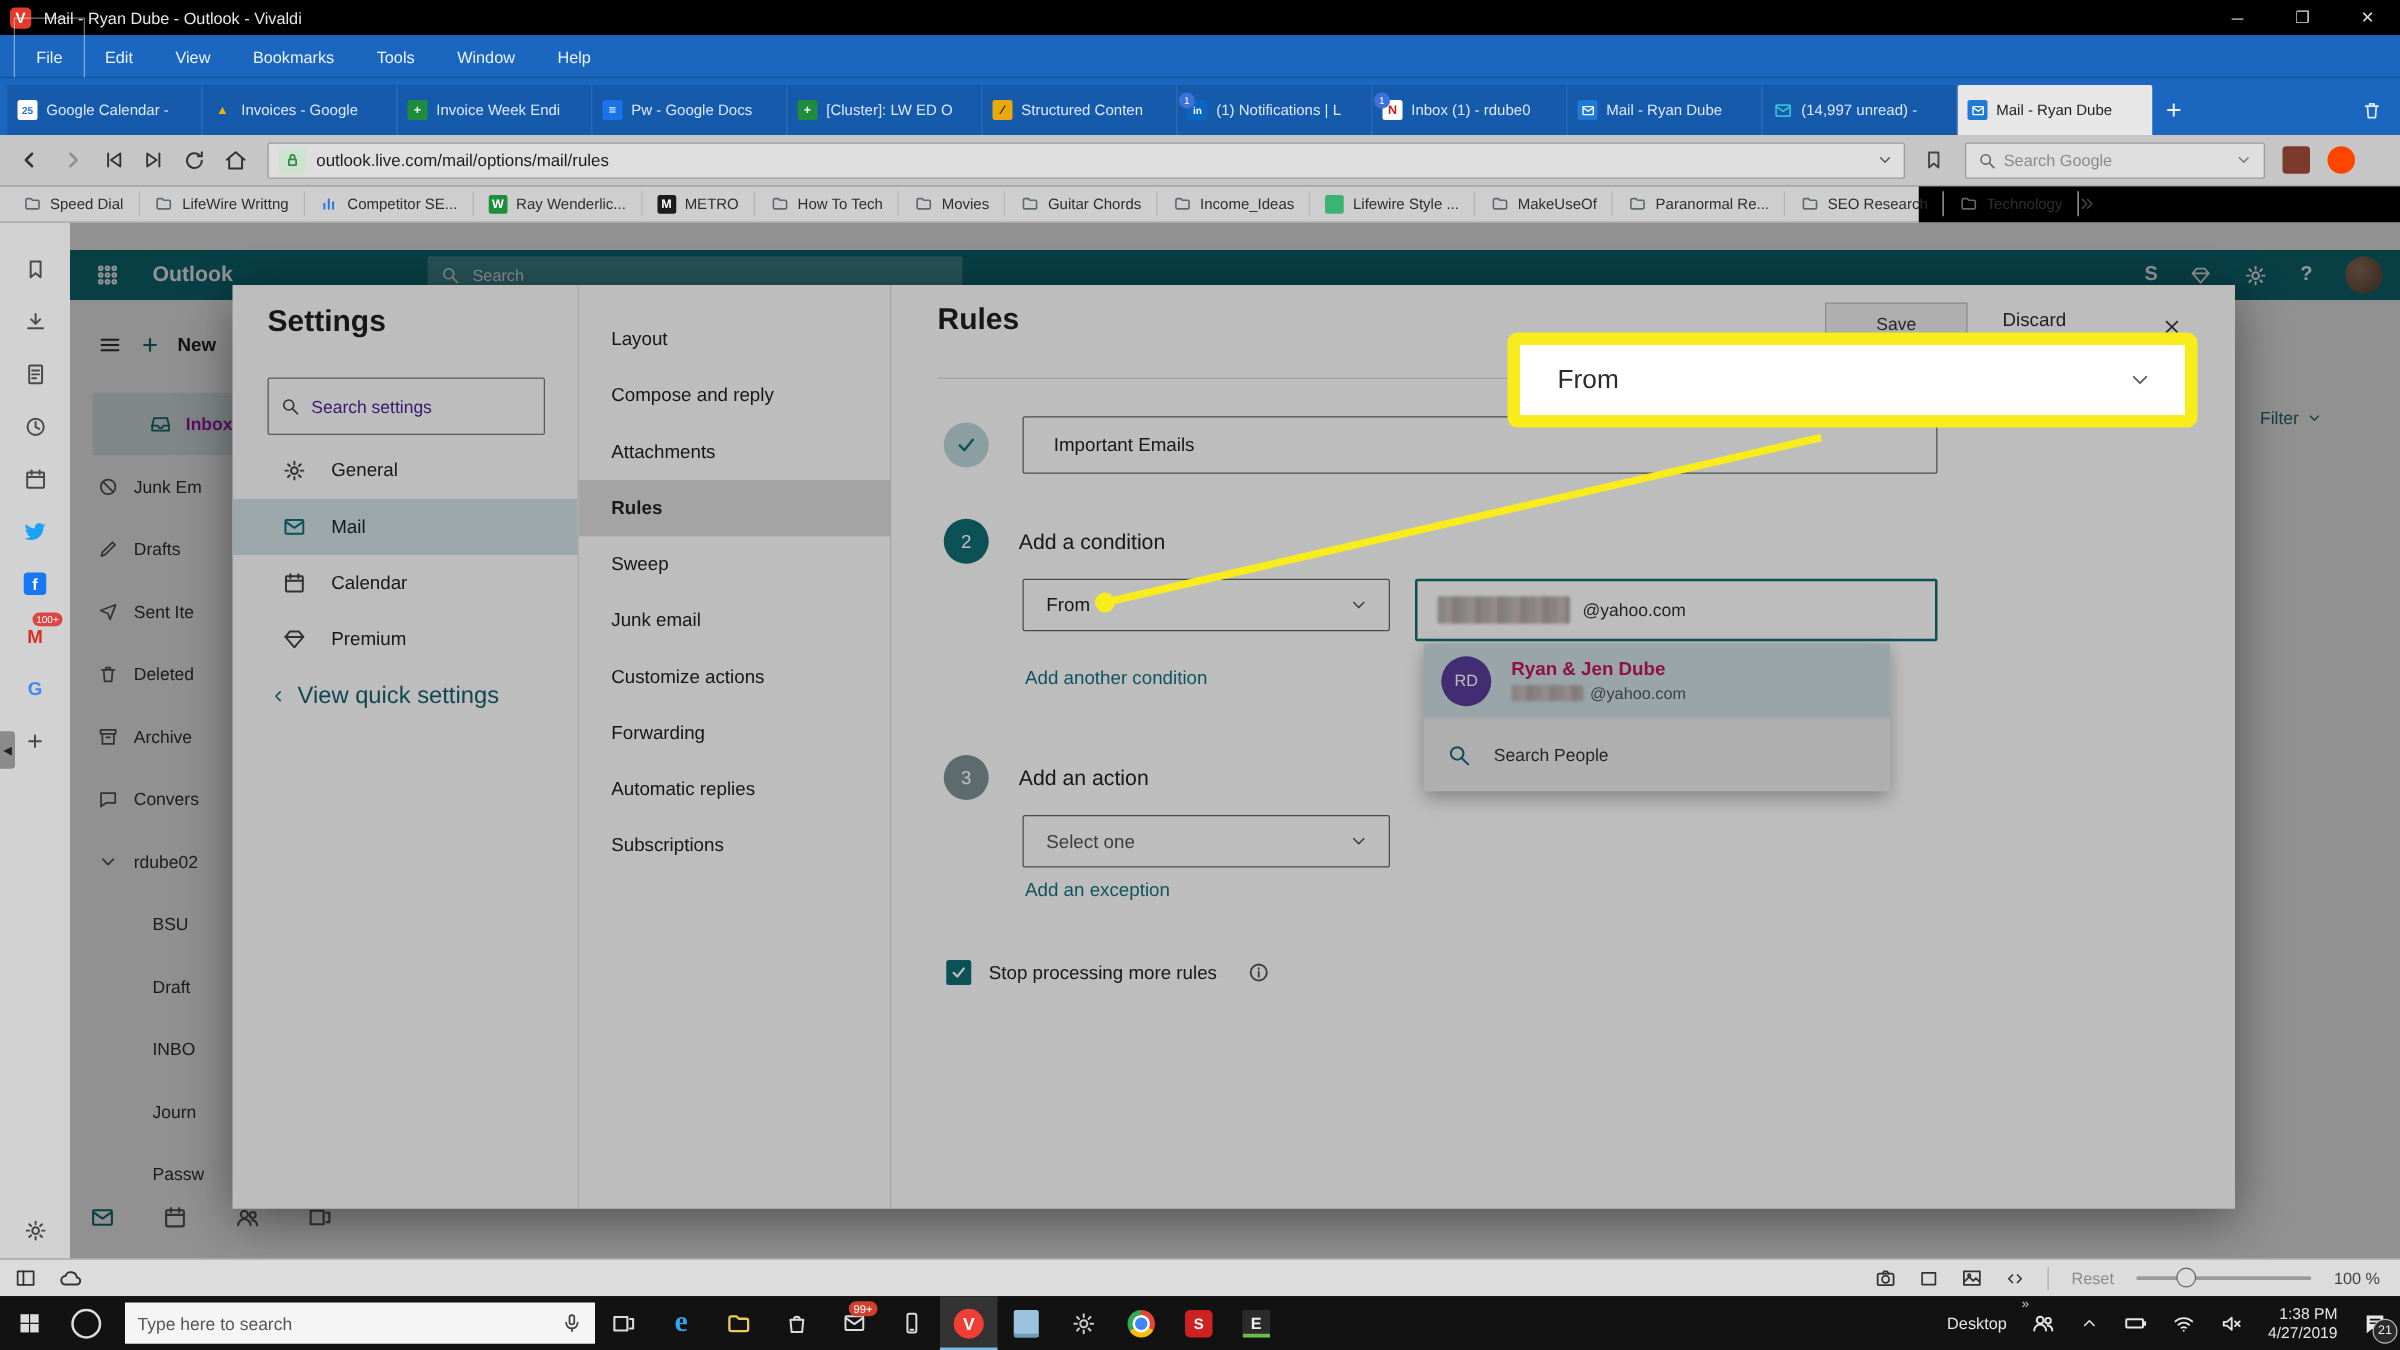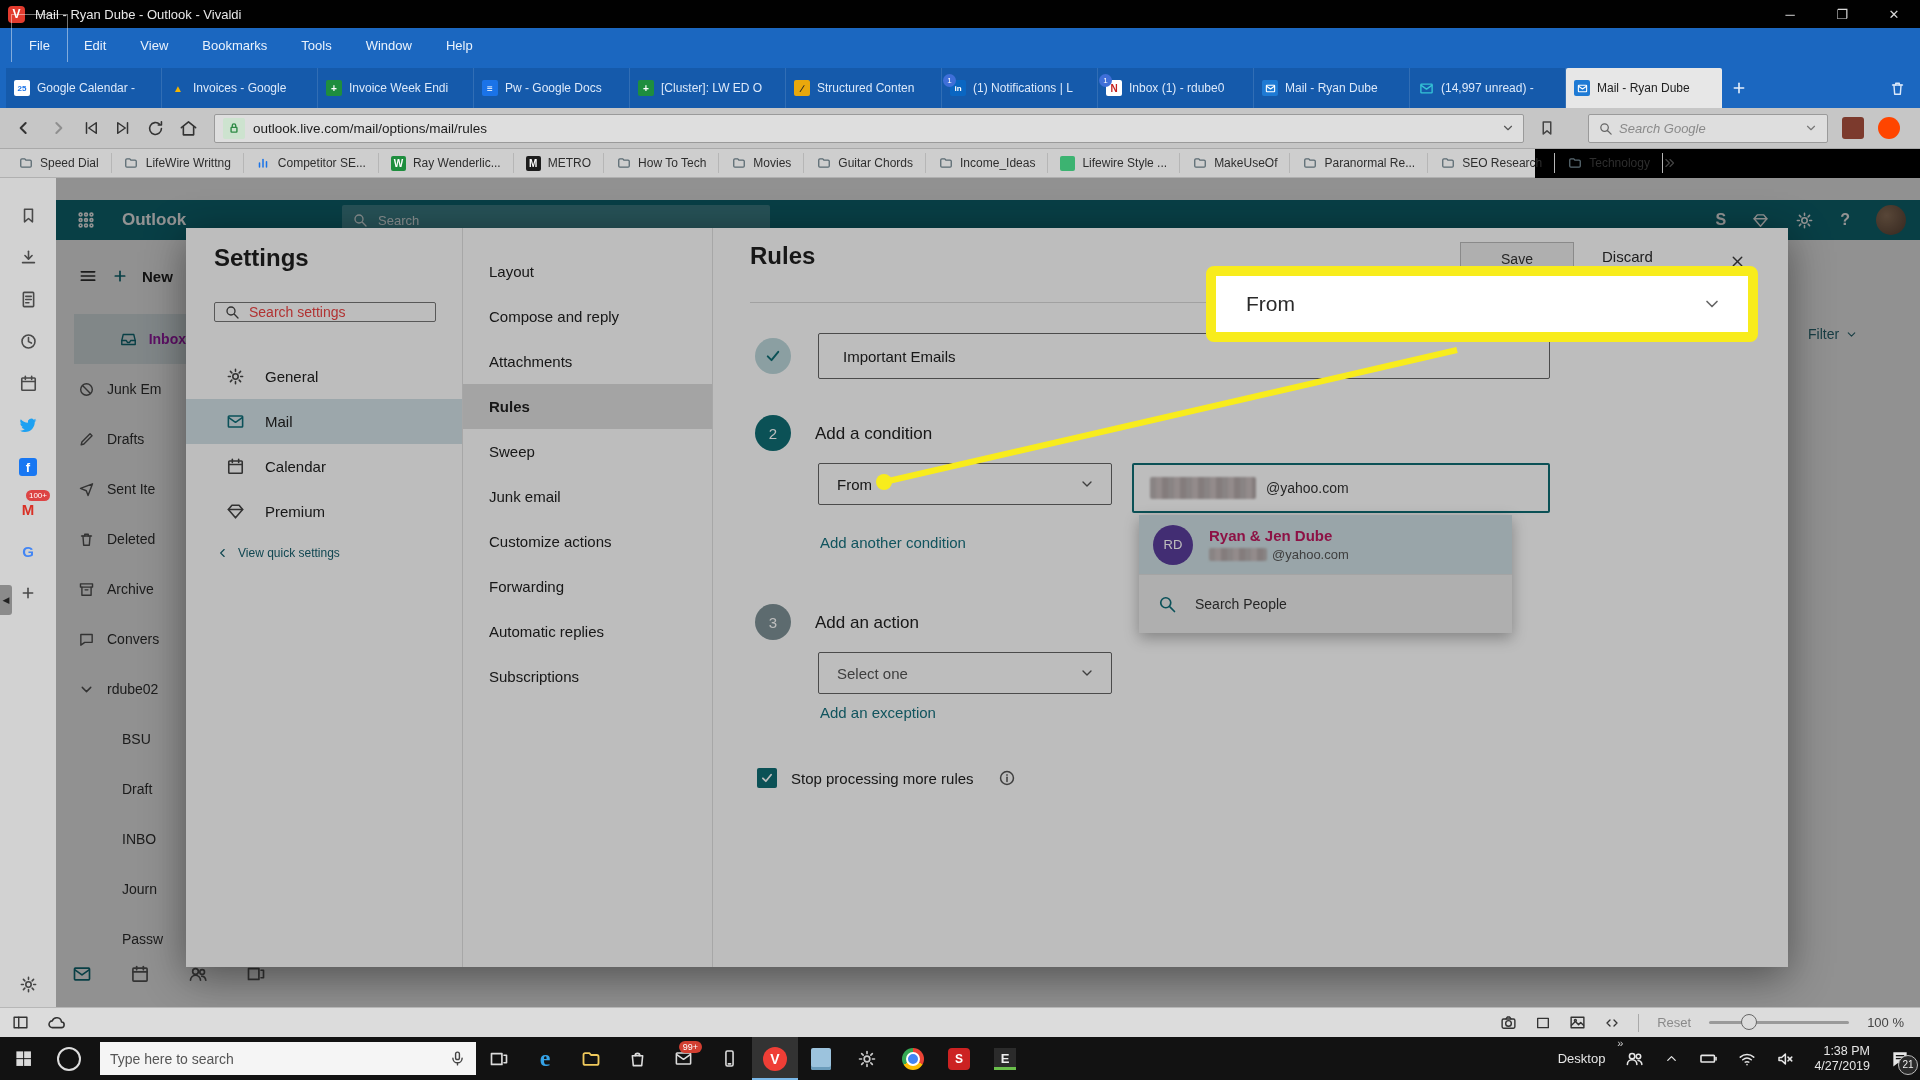--- a/index.html
+++ b/index.html
@@ -37,22 +37,22 @@
   #tab-trash{margin-left:auto;margin-right:14px;height:40px;display:flex;align-items:center;}
 
   
   #addressbar{position:absolute;left:0;top:108px;width:1920px;height:41px;background:#c6c6c6;
     display:flex;align-items:center;border-bottom:1px solid #a9a9a9;box-sizing:border-box;}
   .nav-ic{margin-left:14px;flex:none;}
   #url-field{margin-left:16px;width:1310px;height:29px;background:#dedede;border:1px solid #9a9a9a;border-radius:2px;
     display:flex;align-items:center;gap:8px;padding:0 8px;box-sizing:border-box;}
   #url-lock{width:22px;height:21px;background:#cde3cf;border-radius:2px;display:flex;align-items:center;justify-content:center;flex:none;}
   #url-text{font-size:13.5px;color:#1c1c1c;flex:1;}
-  #search-field{margin-left:32px;width:240px;height:29px;background:#dedede;border:1px solid #9a9a9a;border-radius:2px;
-    display:flex;align-items:center;gap:6px;padding:0 9px;box-sizing:border-box;color:#8a8a8a;font-size:13px;font-style:italic;}
+  #search-field{margin-left:16px;width:240px;height:29px;background:#dedede;border:1px solid #9a9a9a;border-radius:2px;
+    display:flex;align-items:center;gap:6px;padding:0 9px;box-sizing:border-box;color:#8a8a8a;font-size:13px;}
   .ext-ic{width:22px;height:22px;border-radius:3px;margin-left:14px;flex:none;}
 
   
   #bookmarksbar{position:absolute;left:0;top:149px;width:1535px;height:29px;background:#cecece;
     display:flex;align-items:center;padding-left:6px;box-sizing:border-box;border-bottom:1px solid #b0b0b0;}
   .bm{display:flex;align-items:center;gap:7px;font-size:12px;color:#2e2e2e;padding:0 12px;height:20px;
     border-right:1px solid #b6b6b6;flex:none;}
   .bm .bmi{width:15px;height:15px;display:flex;align-items:center;justify-content:center;font-size:10px;font-weight:bold;border-radius:2px;}
   #bm-overflow{margin-left:auto;margin-right:10px;}
 
@@ -84,26 +84,26 @@
   #filter{position:absolute;left:1752px;top:148px;display:flex;gap:6px;align-items:center;color:#2a6b76;font-size:14px;}
 
   .dim1{position:absolute;inset:0;background:rgba(0,0,0,.22);}
   .dim2{position:absolute;inset:0;background:rgba(0,0,0,.26);}
 
   
   #dialog{position:absolute;left:130px;top:50px;width:1602px;height:739px;background:#fff;
     box-shadow:0 10px 40px rgba(0,0,0,.45);}
   #dlg-col1{position:absolute;left:0;top:0;width:276px;height:739px;border-right:1px solid #e2e2e2;}
   #dlg-title{position:absolute;left:28px;top:16px;font-size:24px;font-weight:bold;color:#1f1f1f;}
-  #dlg-search{position:absolute;left:28px;top:74px;width:222px;height:20px;border:1px solid #777;border-radius:2px;
-    display:flex;align-items:center;gap:9px;padding:0 9px;box-sizing:border-box;color:#ef4444;font-size:14px;}
+  #dlg-search{position:absolute;left:28px;top:74px;width:222px;height:46px;border:1px solid #777;border-radius:2px;
+    display:flex;align-items:center;gap:9px;padding:0 9px;box-sizing:border-box;color:#4c1d95;font-size:14px;}
   #dlg-cats{position:absolute;left:0;top:126px;width:276px;}
   .cat{height:45px;display:flex;align-items:center;gap:20px;padding-left:40px;font-size:15px;color:#222;}
   .cat.sel{background:#d3e2e7;}
-  #dlg-quick{position:absolute;left:30px;top:318px;display:flex;align-items:center;gap:8px;color:#17606e;font-size:12px;}
+  #dlg-quick{position:absolute;left:30px;top:318px;display:flex;align-items:center;gap:8px;color:#17606e;font-size:19px;}
 
   #dlg-col2{position:absolute;left:277px;top:0;width:249px;height:739px;border-right:1px solid #e2e2e2;}
   .sec{height:45px;display:flex;align-items:center;padding-left:26px;font-size:15px;color:#222;}
   .sec.sel{background:#dedede;font-weight:bold;}
 
   #dlg-col3{position:absolute;left:526px;top:0;width:1076px;height:739px;}
   #rules-title{position:absolute;left:38px;top:14px;font-size:24px;font-weight:bold;color:#1f1f1f;}
   #btn-save{position:absolute;left:748px;top:14px;width:112px;height:32px;background:#ededed;border:1px solid #bbb;
     display:flex;align-items:center;justify-content:center;font-size:14px;color:#333;}
   #btn-discard{position:absolute;left:890px;top:20px;font-size:15px;color:#2a2a2a;}

